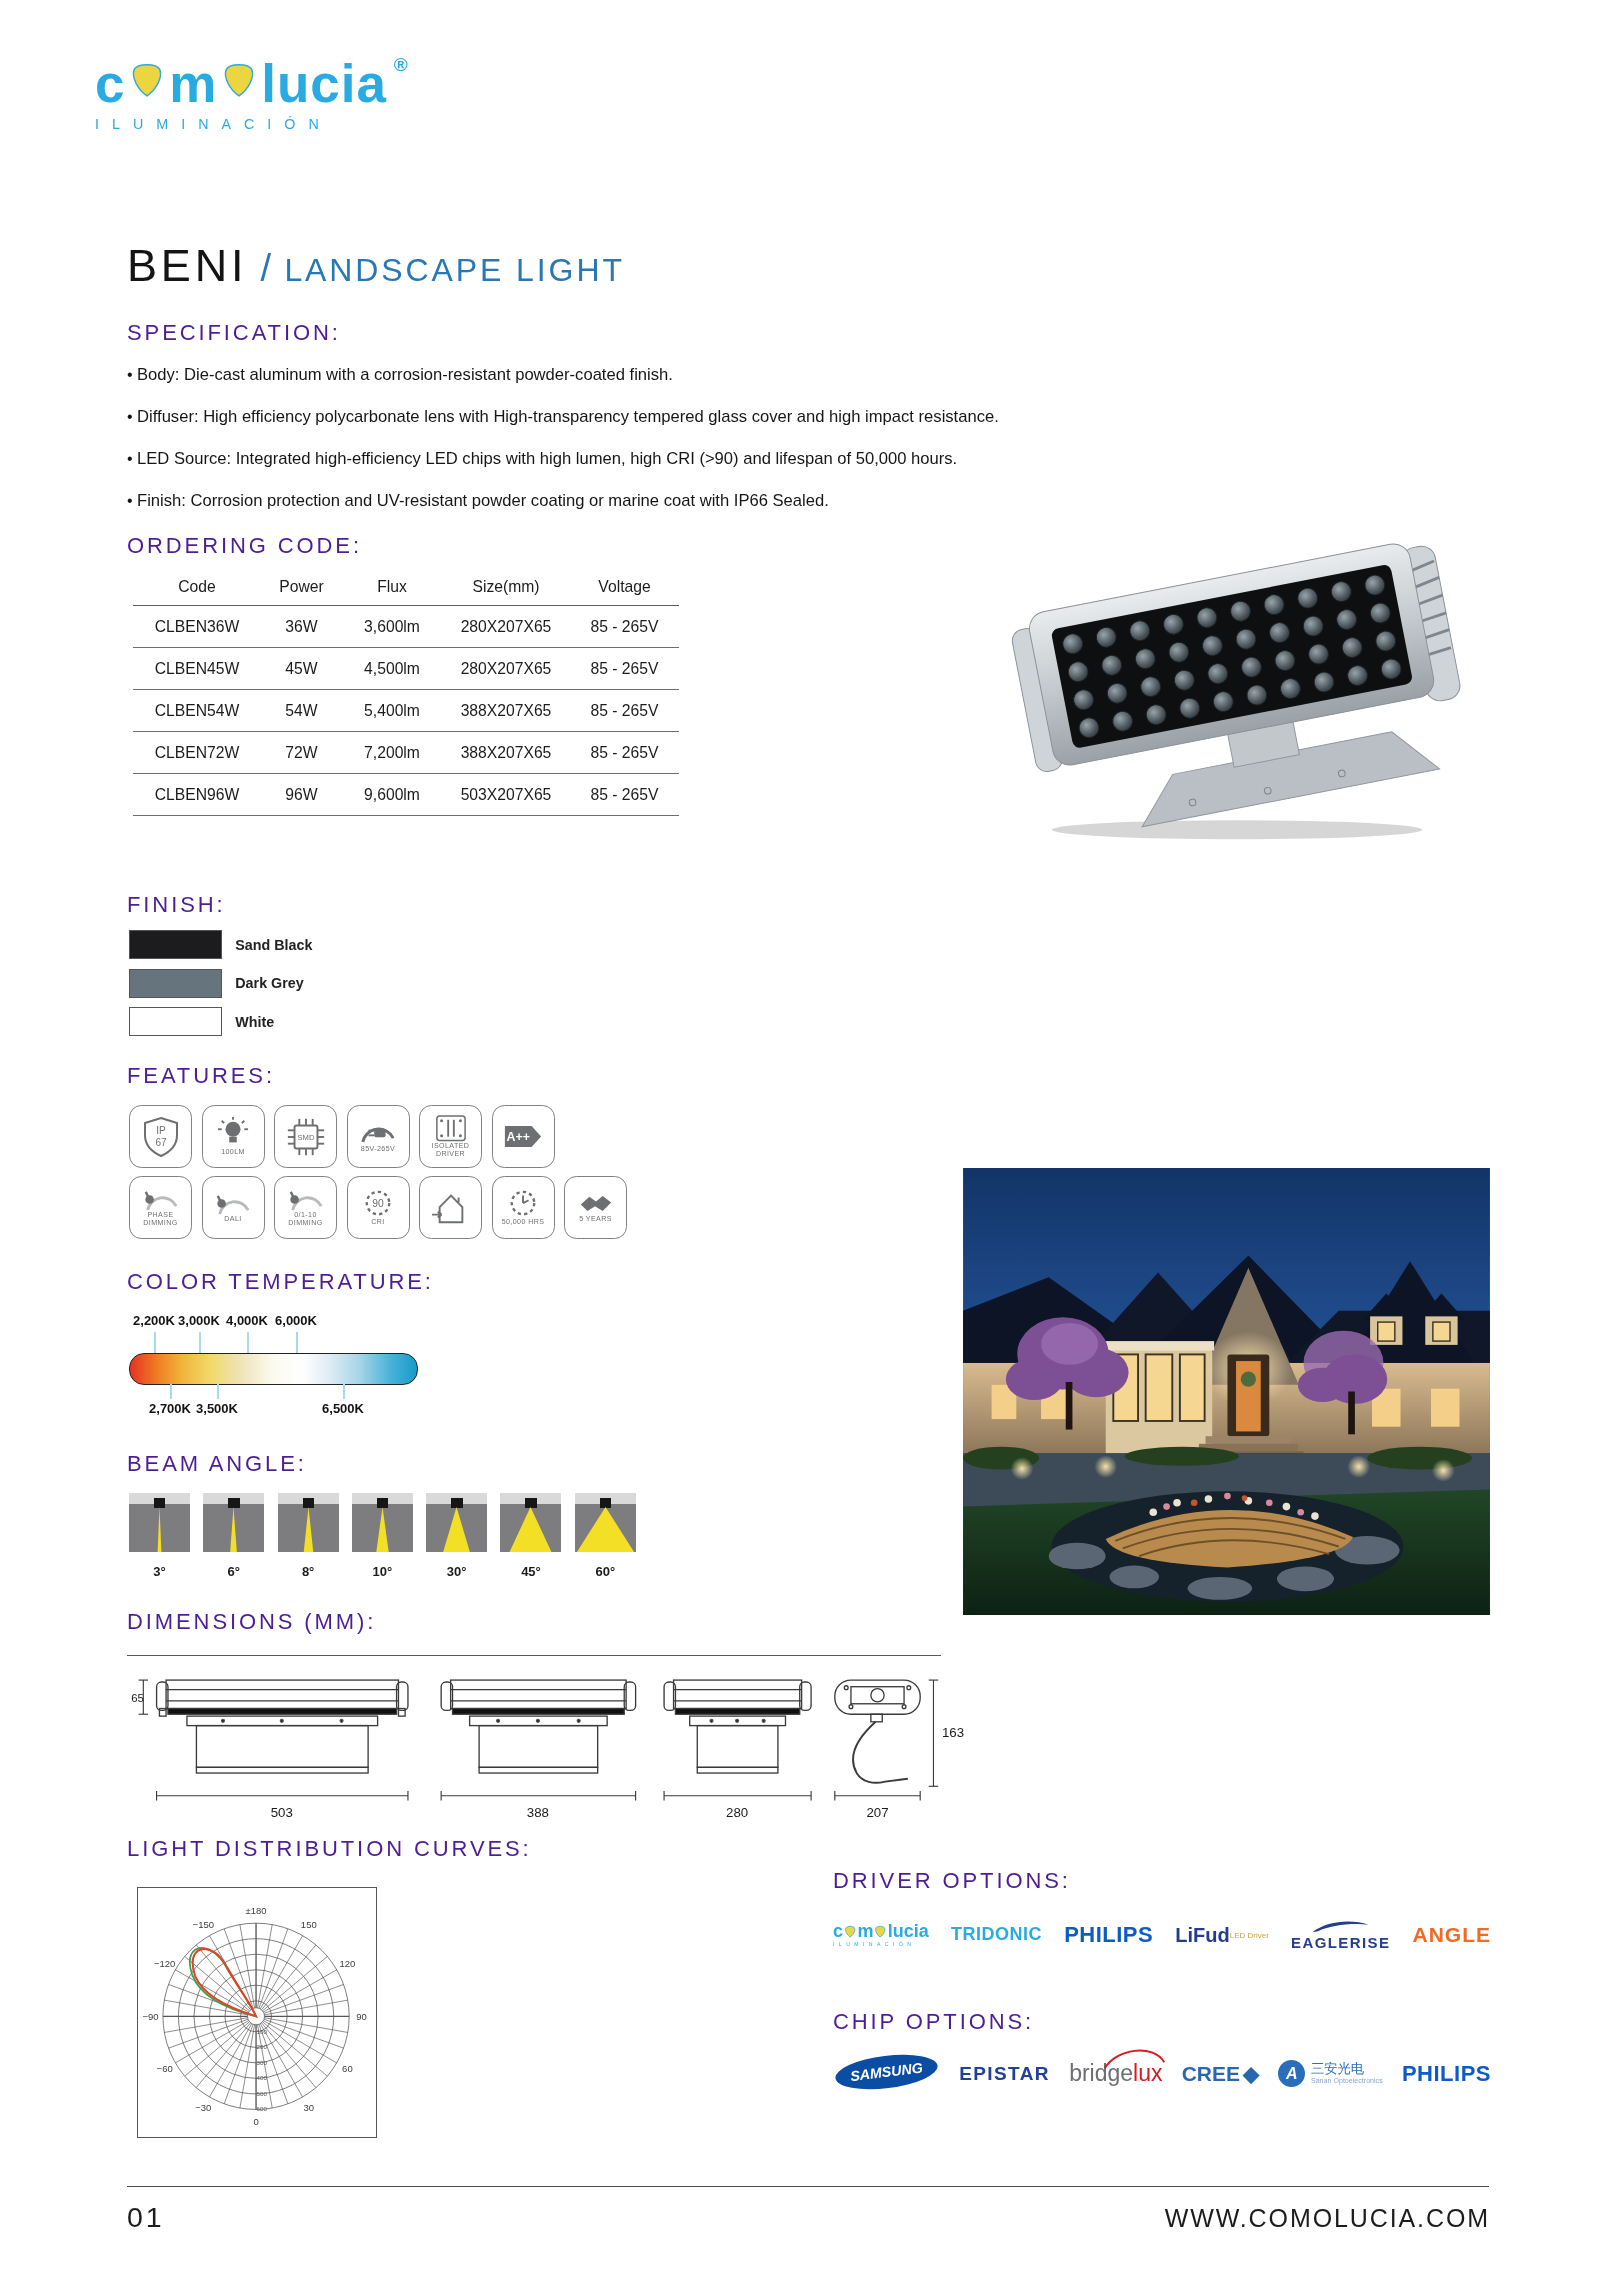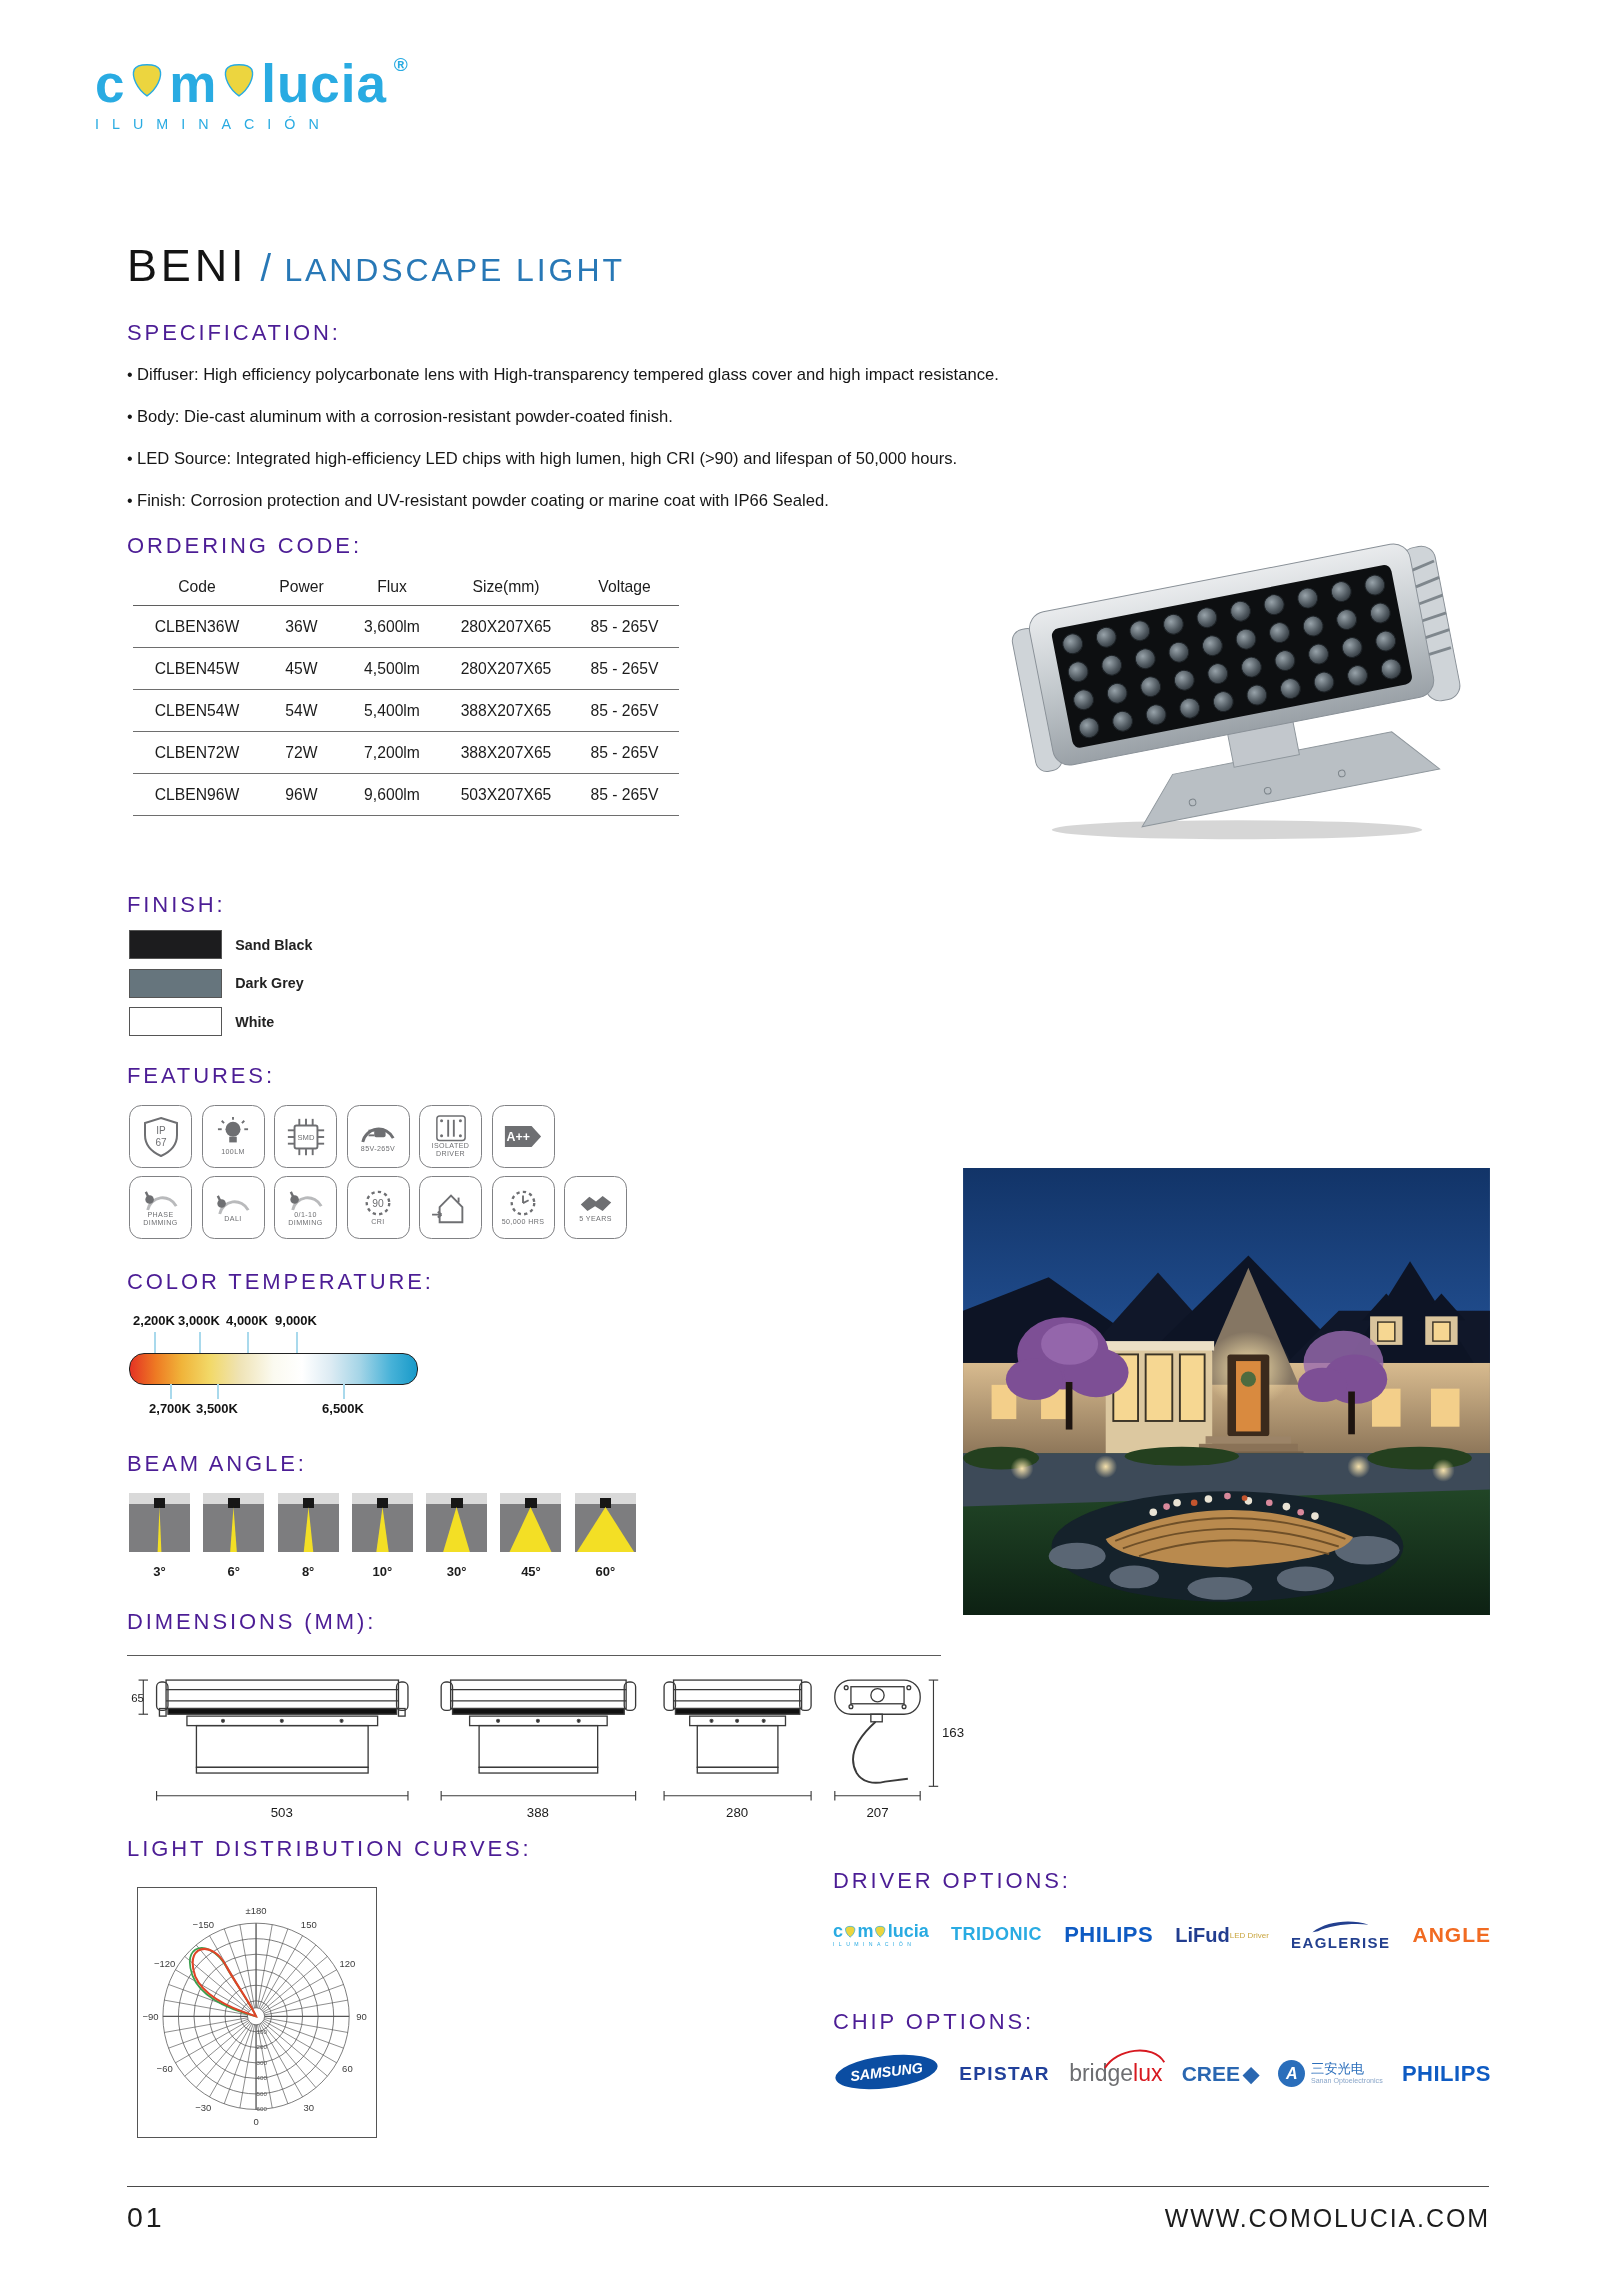--- a/index.html
+++ b/index.html
@@ -102,22 +102,22 @@
   </div>
 
   <div class="abs title-row" style="left:127px;top:240px;">
     <span class="title-product">BENI</span>
     <span class="title-sep">/</span>
     <span class="title-cat">LANDSCAPE LIGHT</span>
   </div>
 
   <div class="abs sec-h" style="left:127px;top:320px;">SPECIFICATION:</div>
   <div class="abs" style="left:127px;top:354px;">
+    <div class="bullet">Body: Die-cast aluminum with a corrosion-resistant powder-coated finish.</div>
     <div class="bullet">Diffuser: High efficiency polycarbonate lens with High-transparency tempered glass cover and high impact resistance.</div>
-    <div class="bullet">Body: Die-cast aluminum with a corrosion-resistant powder-coated finish.</div>
     <div class="bullet">LED Source: Integrated high-efficiency LED chips with high lumen, high CRI (&gt;90) and lifespan of 50,000 hours.</div>
     <div class="bullet">Finish: Corrosion protection and UV-resistant powder coating or marine coat with IP66 Sealed.</div>
   </div>
 
   <div class="abs sec-h" style="left:127px;top:533px;">ORDERING CODE:</div>
   <div class="abs otable" style="left:133px;top:569px;">
     <div class="hc">Code</div>
     <div class="hc">Power</div>
     <div class="hc">Flux</div>
     <div class="hc">Size(mm)</div>
@@ -373,21 +373,21 @@
       </svg>
       <div class="fcap">5 YEARS</div>
     </div>
   </div>
 
   <div class="abs sec-h" style="left:127px;top:1269px;">COLOR TEMPERATURE:</div>
   <div class="abs" style="left:129px;top:1313px;width:314px;height:114px;">
     <div class="ct-lab" style="left:25px;top:0;">2,200K</div>
     <div class="ct-lab" style="left:70px;top:0;">3,000K</div>
     <div class="ct-lab" style="left:118px;top:0;">4,000K</div>
-    <div class="ct-lab" style="left:167px;top:0;">9,000K</div>
+    <div class="ct-lab" style="left:167px;top:0;">6,000K</div>
     <div class="ct-tick" style="left:25px;top:19px;height:21px;"></div>
     <div class="ct-tick" style="left:70px;top:19px;height:21px;"></div>
     <div class="ct-tick" style="left:118px;top:19px;height:21px;"></div>
     <div class="ct-tick" style="left:167px;top:19px;height:21px;"></div>
     <div class="ct-bar" style="left:0;top:40px;"></div>
     <div class="ct-tick" style="left:41px;top:71px;height:15px;"></div>
     <div class="ct-tick" style="left:88px;top:71px;height:15px;"></div>
     <div class="ct-tick" style="left:214px;top:71px;height:15px;"></div>
     <div class="ct-lab" style="left:41px;top:88px;">2,700K</div>
     <div class="ct-lab" style="left:88px;top:88px;">3,500K</div>

